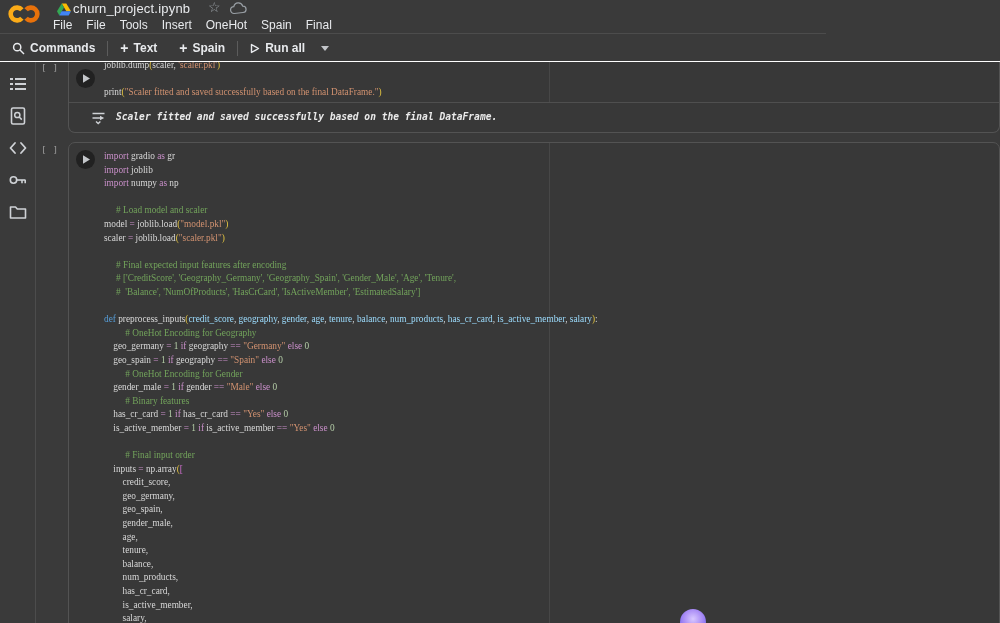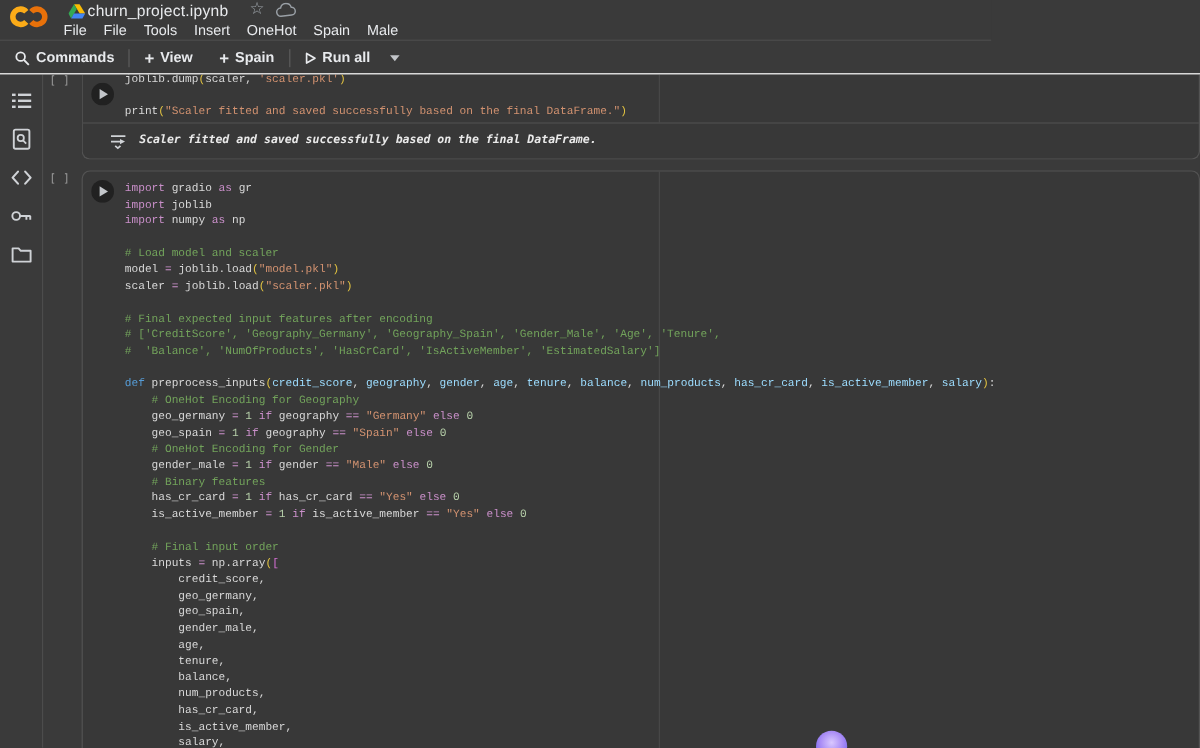--- a/index.html
+++ b/index.html
@@ -46,31 +46,31 @@
            border-radius:0 0 7px 7px; }
   #cell1-code { position:absolute; left:0; top:0; width:100%; height:41px;
                 border-bottom:1px solid #4f4f4f; overflow:hidden; }
   #cell1-output { position:absolute; left:12px; top:42px; width:100%; height:28px;font-style:italic; }
   #cell2 { top:142px; height:492px; border-radius:7px 7px 0 0; overflow:hidden; }
 
   .ruler { position:absolute; left:480px; top:0; bottom:0; width:1px;
            background:rgba(255,255,255,0.08); }
   .play-btn { position:absolute; left:7px; top:7px; width:19px; height:19px; cursor:pointer; }
 
-  .code { position:absolute; left:35px; font-family:Liberation Mono, monospace;
+  .code { position:absolute; left:35px; font-family:Liberation Serif, serif;
           font-size:9.3px; line-height:13.6px; white-space:pre; cursor:text; }
   #cell1 .code { top:-3px; }
   #cell2 .code { top:7px; }
 
   .cl { height:13.6px; }
   .txt   { color:#d8d8d8; }
   .kw    { color:#c98fc9;text-align:right; }
   .def   { color:#569cd6; }
   .str   { color:#d29270; }
-  .com   { color:#72a35b; }
+  .com   { color:#72a35b;margin-left:12px; }
   .num   { color:#b5cea8; }
   .p1    { color:#e2c341; }
   .p2    { color:#d670d6; }
   .param { color:#9cdcfe; }
 
   #output-icon { position:absolute; left:10px; top:7px; }
   #output-text { position:absolute; left:35px; top:7px;
                  font-family:"DejaVu Sans Mono", monospace; font-size:9.6px;
                  font-weight:bold; color:#eaeaea; white-space:pre; }
 
@@ -97,36 +97,36 @@
   <svg id="cloud-icon" width="17" height="13" viewBox="0 0 17 13">
     <path d="M4.2 11.5 a3.4 3.4 0 0 1 -0.4 -6.8 a4.6 4.6 0 0 1 8.9 -0.6 a3.2 3.2 0 0 1 0.3 6.4 z" fill="none" stroke="#9aa0a6" stroke-width="1.2"></path>
   </svg>
   <div id="menubar">
     <span class="menu-item">File</span>
     <span class="menu-item">File</span>
     <span class="menu-item">Tools</span>
     <span class="menu-item">Insert</span>
     <span class="menu-item">OneHot</span>
     <span class="menu-item">Spain</span>
-    <span class="menu-item">Male</span>
+    <span class="menu-item">Final</span>
   </div>
 </div>
 
 <div id="toolbar">
   <div class="tbtn" style="margin-left:4px;">
     <svg width="13" height="13" viewBox="0 0 13 13">
       <circle cx="5.2" cy="5.2" r="3.6" fill="none" stroke="#e8eaed" stroke-width="1.5"></circle>
       <line x1="8" y1="8" x2="12" y2="12" stroke="#e8eaed" stroke-width="1.5"></line>
     </svg>
     <span>Commands</span>
   </div>
   <div class="tdivider"></div>
   <div class="tbtn">
     <span class="plus">+</span>
-    <span>View</span>
+    <span>Text</span>
   </div>
   <div class="tbtn" style="margin-left:6px;">
     <span class="plus">+</span>
     <span>Spain</span>
   </div>
   <div class="tdivider"></div>
   <div class="tbtn">
     <svg width="10" height="11" viewBox="0 0 10 11">
       <polygon points="1.5,1.5 8.5,5.5 1.5,9.5" fill="none" stroke="#e8eaed" stroke-width="1.4" stroke-linejoin="round"></polygon>
     </svg>

